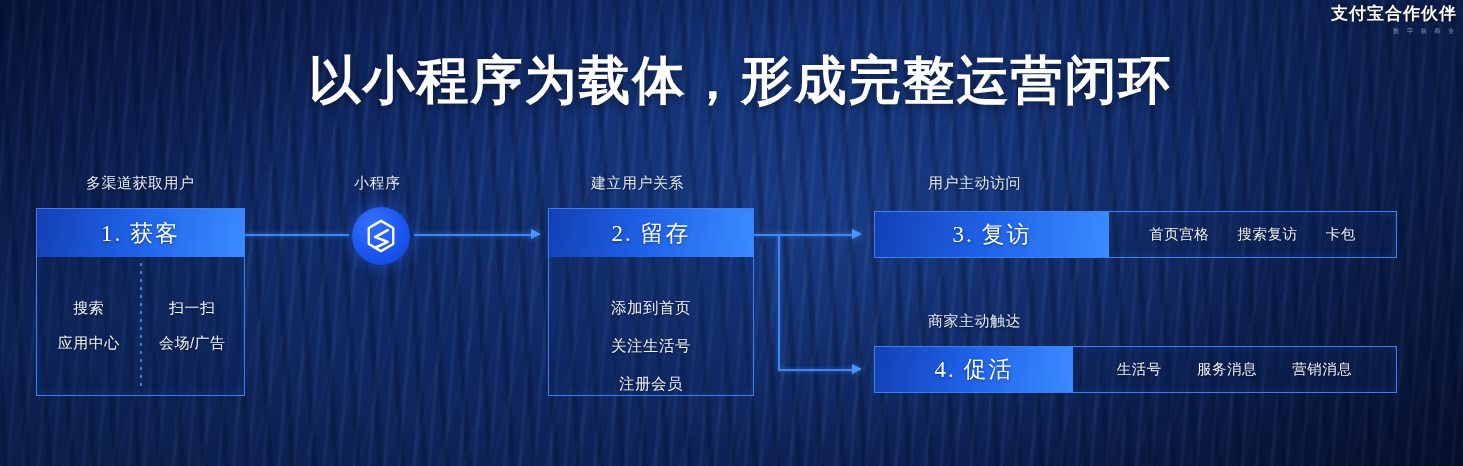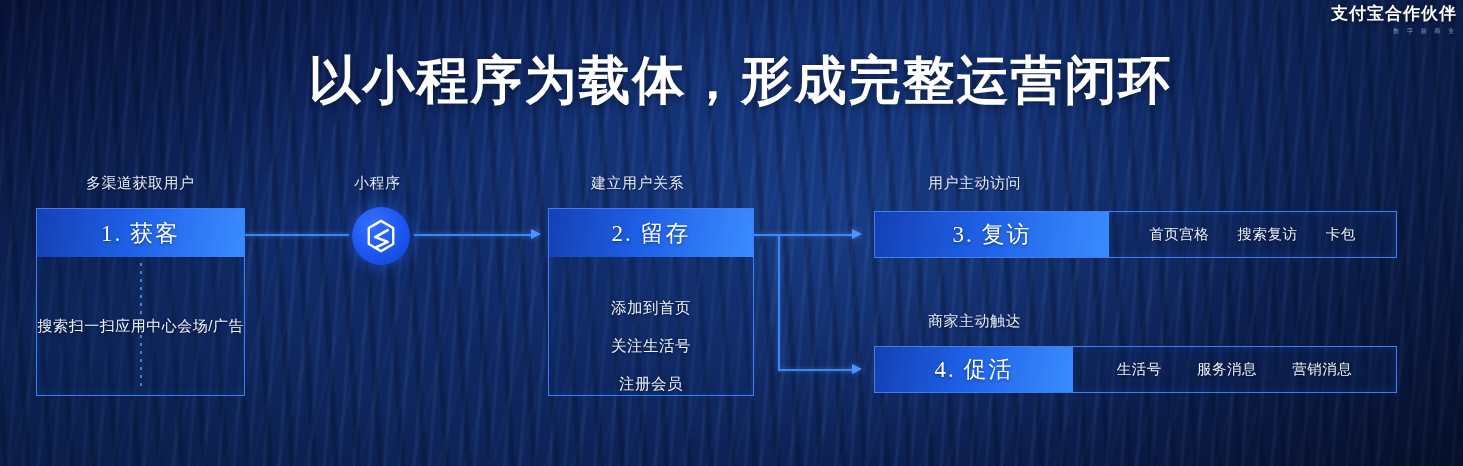--- a/index.html
+++ b/index.html
@@ -164,21 +164,21 @@
     position: absolute;
     left: 0;
     right: 0;
     top: 48px;
     bottom: 0;
   }
   .cellgrid {
     position: absolute;
     inset: 0;
     display: grid;
-    grid-template-columns: 1fr 1fr 1fr 1fr;
+    grid-template-columns: 1fr 1fr;
     align-content: center;
     justify-items: center;
     row-gap: 16px;
     padding-top: 0;
   }
   .cell {
     font-size: 15px;
     color: #f0f5ff;
     white-space: nowrap;
     letter-spacing: 0.5px;

